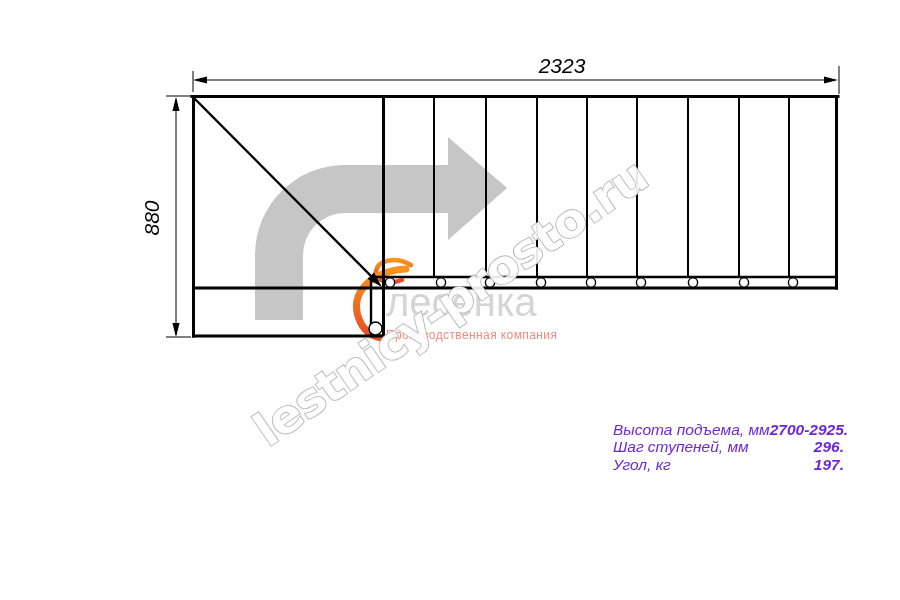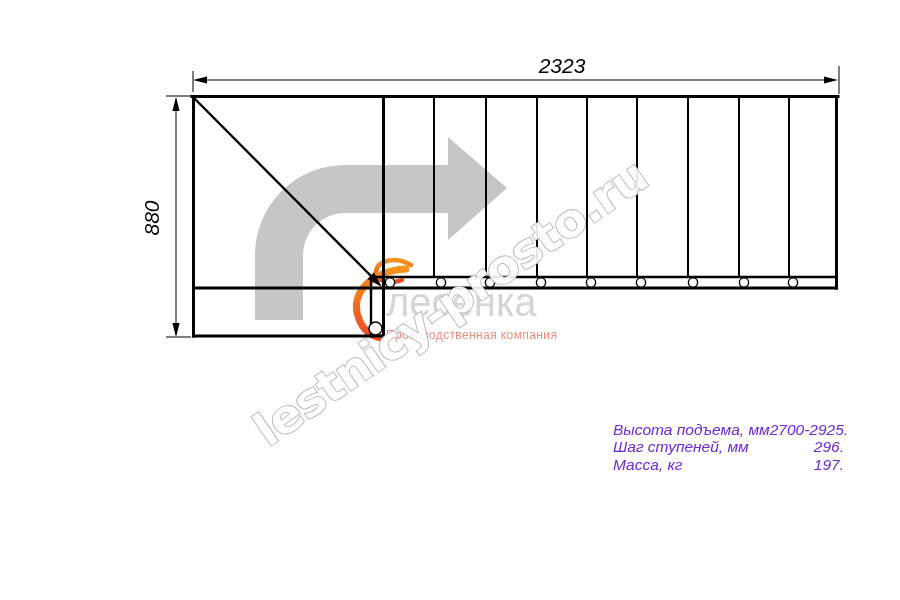--- a/index.html
+++ b/index.html
@@ -7,21 +7,21 @@
     position:relative;width:900px;height:600px;background:#ffffff;overflow:hidden;
     font-family:"Liberation Sans",sans-serif;
   }
   .stage svg{position:absolute;left:0;top:0;}
   .dim-text{font-style:italic;}
   .specs{
     position:absolute;left:613px;top:421px;width:231px;
     font-style:italic;font-size:15.5px;line-height:17.4px;color:#6d28d9;
   }
   .spec-row{display:flex;justify-content:space-between;white-space:nowrap;}
-  .spec-row .value{text-align:left;}
+  .spec-row .value{text-align:left;font-weight:bold;}
 </style>
 </head>
 <body>
 
 <div class="stage">
 
   <svg width="900" height="600" viewBox="0 0 900 600">
 
     <defs>
       <linearGradient id="swooshGrad" x1="0" y1="0" x2="0" y2="1">
@@ -107,18 +107,18 @@
   <div class="specs">
     <div class="spec-row">
       <span class="label">Высота подъема, мм</span>
       <span class="value">2700-2925.</span>
     </div>
     <div class="spec-row">
       <span class="label">Шаг ступеней, мм</span>
       <span class="value">296.</span>
     </div>
     <div class="spec-row">
-      <span class="label">Масса, кг</span>
+      <span class="label">Угол, кг</span>
       <span class="value">197.</span>
     </div>
   </div>
 
 </div>
 
 </body></html>

